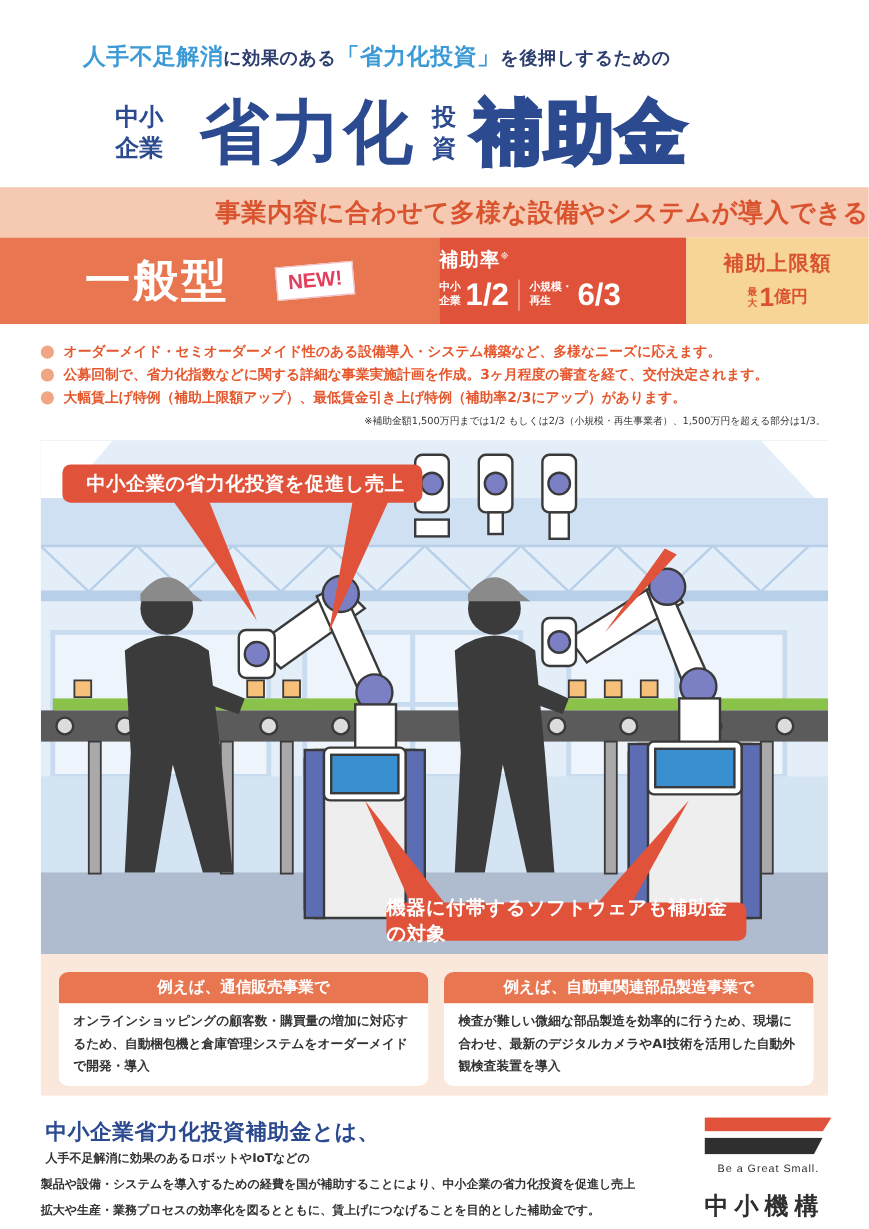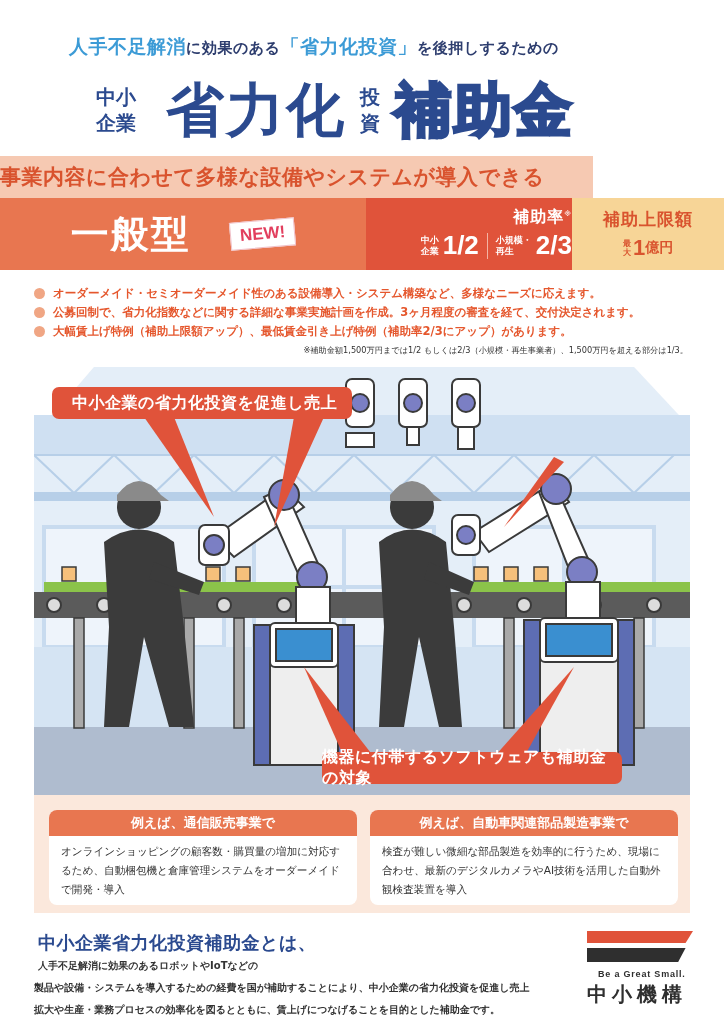--- a/index.html
+++ b/index.html
@@ -25,36 +25,36 @@
     display: flex; flex-direction: column; font-weight: bold; font-size: 20px; color: #2b4a8f;
     line-height: 26px; margin-right: 10px; width: 24px;
   }
   .title-outline {
     font-weight: bold; font-size: 58px; color: #ffffff; letter-spacing: 2px; line-height: 1;
     -webkit-text-stroke: 3px #2b4a8f; text-shadow: 0 0 0 #2b4a8f;
   }
 
   
   .sub-band {
-    position: absolute; top: 156px; left: 0; width: 593px; height: 42px; background: #f6c9b2;
-    display: flex; align-items: center; justify-content: flex-start;
+    position: absolute; top: 156px; left: 0; width: 724px; height: 42px; background: #f6c9b2;
+    display: flex; align-items: center; justify-content: flex-end;
   }
   .sub-band span { font-weight: bold; font-size: 21px; color: #d9532e; letter-spacing: 0.5px; }
 
   .type-band { position: absolute; top: 198px; left: 0; width: 724px; height: 72px; display: flex; }
   .type-left {
     width: 366px; background: #e87650; display: flex; align-items: center; justify-content: center; gap: 39px;
   }
   .type-name { font-weight: bold; font-size: 38px; color: #ffffff; letter-spacing: 2px; }
   .new-badge {
     background: #ffffff; color: #e23f5e; font-weight: bold; font-size: 17px; padding: 3px 9px;
     transform: rotate(-5deg); border: 1px solid #f0c0c8; font-family: "Liberation Sans", sans-serif;
   }
   .rate-box {
-    width: 206px; background: #e0533a; color: #fff; display: flex; flex-direction: column; align-items: flex-end; justify-content: center; padding-left: 32px;
+    width: 206px; background: #e0533a; color: #fff; display: flex; flex-direction: column; align-items: flex-start; justify-content: center;
   }
   .rate-title { font-weight: bold; font-size: 16px; letter-spacing: 1px; }
   .rate-title sup { font-size: 7px; opacity: 0.8; }
   .rate-row { display: flex; align-items: center; margin-top: 2px; }
   .rate-lbl { display: flex; flex-direction: column; font-size: 9px; line-height: 11px; font-weight: bold; margin-right: 4px; }
   .rate-val { font-weight: bold; font-size: 26px; font-family: "Liberation Sans", sans-serif; }
   .rate-sep { width: 1px; height: 26px; background: #f4b3a3; margin: 0 8px; }
   .cap-box {
     flex: 1; background: #f7d597; display: flex; flex-direction: column; align-items: center; justify-content: center;
   }
@@ -78,34 +78,34 @@
   }
   .callout-1 { left: 18px; top: 20px; width: 300px; height: 32px; font-size: 16px; justify-content: flex-start; padding-left: 20px; }
   .callout-2 { left: 288px; top: 385px; width: 300px; height: 32px; font-size: 16px; }
 
   
   .examples { position: absolute; top: 795px; left: 34px; width: 656px; height: 118px; background: #fbe8dc; }
   .ex-card { position: absolute; top: 15px; width: 308px; height: 95px; background: #fff; border-radius: 8px; overflow: hidden; }
   .ex-card.left { left: 15px; }
   .ex-card.right { left: 336px; }
   .ex-head { height: 26px; background: #e87650; color: #fff; font-weight: bold; font-size: 13px; display: flex; align-items: center; justify-content: center; }
-  .ex-body { padding: 6px 12px; font-size: 10.6px; font-weight: normal; line-height: 19px; color: #333; }
+  .ex-body { padding: 6px 12px; font-size: 10.6px; font-weight: bold; line-height: 19px; color: #333; }
 
   
   .about { position: absolute; top: 931px; left: 34px; width: 540px; }
   .about-lead { font-weight: bold; font-size: 18px; color: #2b4a8f; letter-spacing: 0.5px; }
   .about-text { font-size: 10px; color: #333; line-height: 22px; font-weight: bold; }
   .about-first { display: flex; align-items: baseline; white-space: nowrap; flex-direction: column; }
   .about-first .about-text { margin-left: 4px; }
 
   .logo { position: absolute; top: 931px; left: 587px; width: 110px; }
   .logo-bar1 { height: 12px; background: #e0533a; clip-path: polygon(0 0, 100% 0, 93% 100%, 0 100%); width: 106px; }
   .logo-bar2 { height: 14px; background: #2f2f2f; clip-path: polygon(0 0, 93% 0, 86% 100%, 0 100%); width: 106px; margin-top: 5px; }
-  .logo-tag { font-size: 9px; font-weight: bold; color: #2f2f2f; margin-top: 7px; letter-spacing: 0.8px; font-family: "Liberation Sans", sans-serif; padding-left: 11px; }
-  .logo-name { font-size: 20px; font-weight: bold; color: #2f2f2f; letter-spacing: 5px; margin-top: 2px; }
+  .logo-tag { font-size: 9px; font-weight: normal; color: #2f2f2f; margin-top: 7px; letter-spacing: 0.8px; font-family: "Liberation Sans", sans-serif; padding-left: 11px; }
+  .logo-name { font-size: 20px; font-weight: bold; color: #2f2f2f; letter-spacing: 5px; margin-top: 13px; }
 </style>
 </head>
 <body>
 
 <div class="tagline">
   <span class="hl">人手不足解消</span><span class="sm">に効果のある</span><span class="bracket">「</span><span class="hl">省力化投資</span><span class="bracket">」</span><span class="sm">を後押しするための</span>
 </div>
 
 <div class="title-row">
   <div class="title-small">
@@ -135,21 +135,21 @@
       <div class="rate-lbl">
         <span>中小</span>
         <span>企業</span>
       </div>
       <span class="rate-val">1/2</span>
       <span class="rate-sep"></span>
       <div class="rate-lbl">
         <span>小規模・</span>
         <span>再生</span>
       </div>
-      <span class="rate-val">2/3</span>
+      <span class="rate-val">6/3</span>
     </div>
   </div>
   <div class="cap-box">
     <div class="cap-title">補助上限額</div>
     <div class="cap-row">
       <div class="cap-lbl">
         <span>最</span>
         <span>大</span>
       </div>
       <span class="cap-num">1</span>

